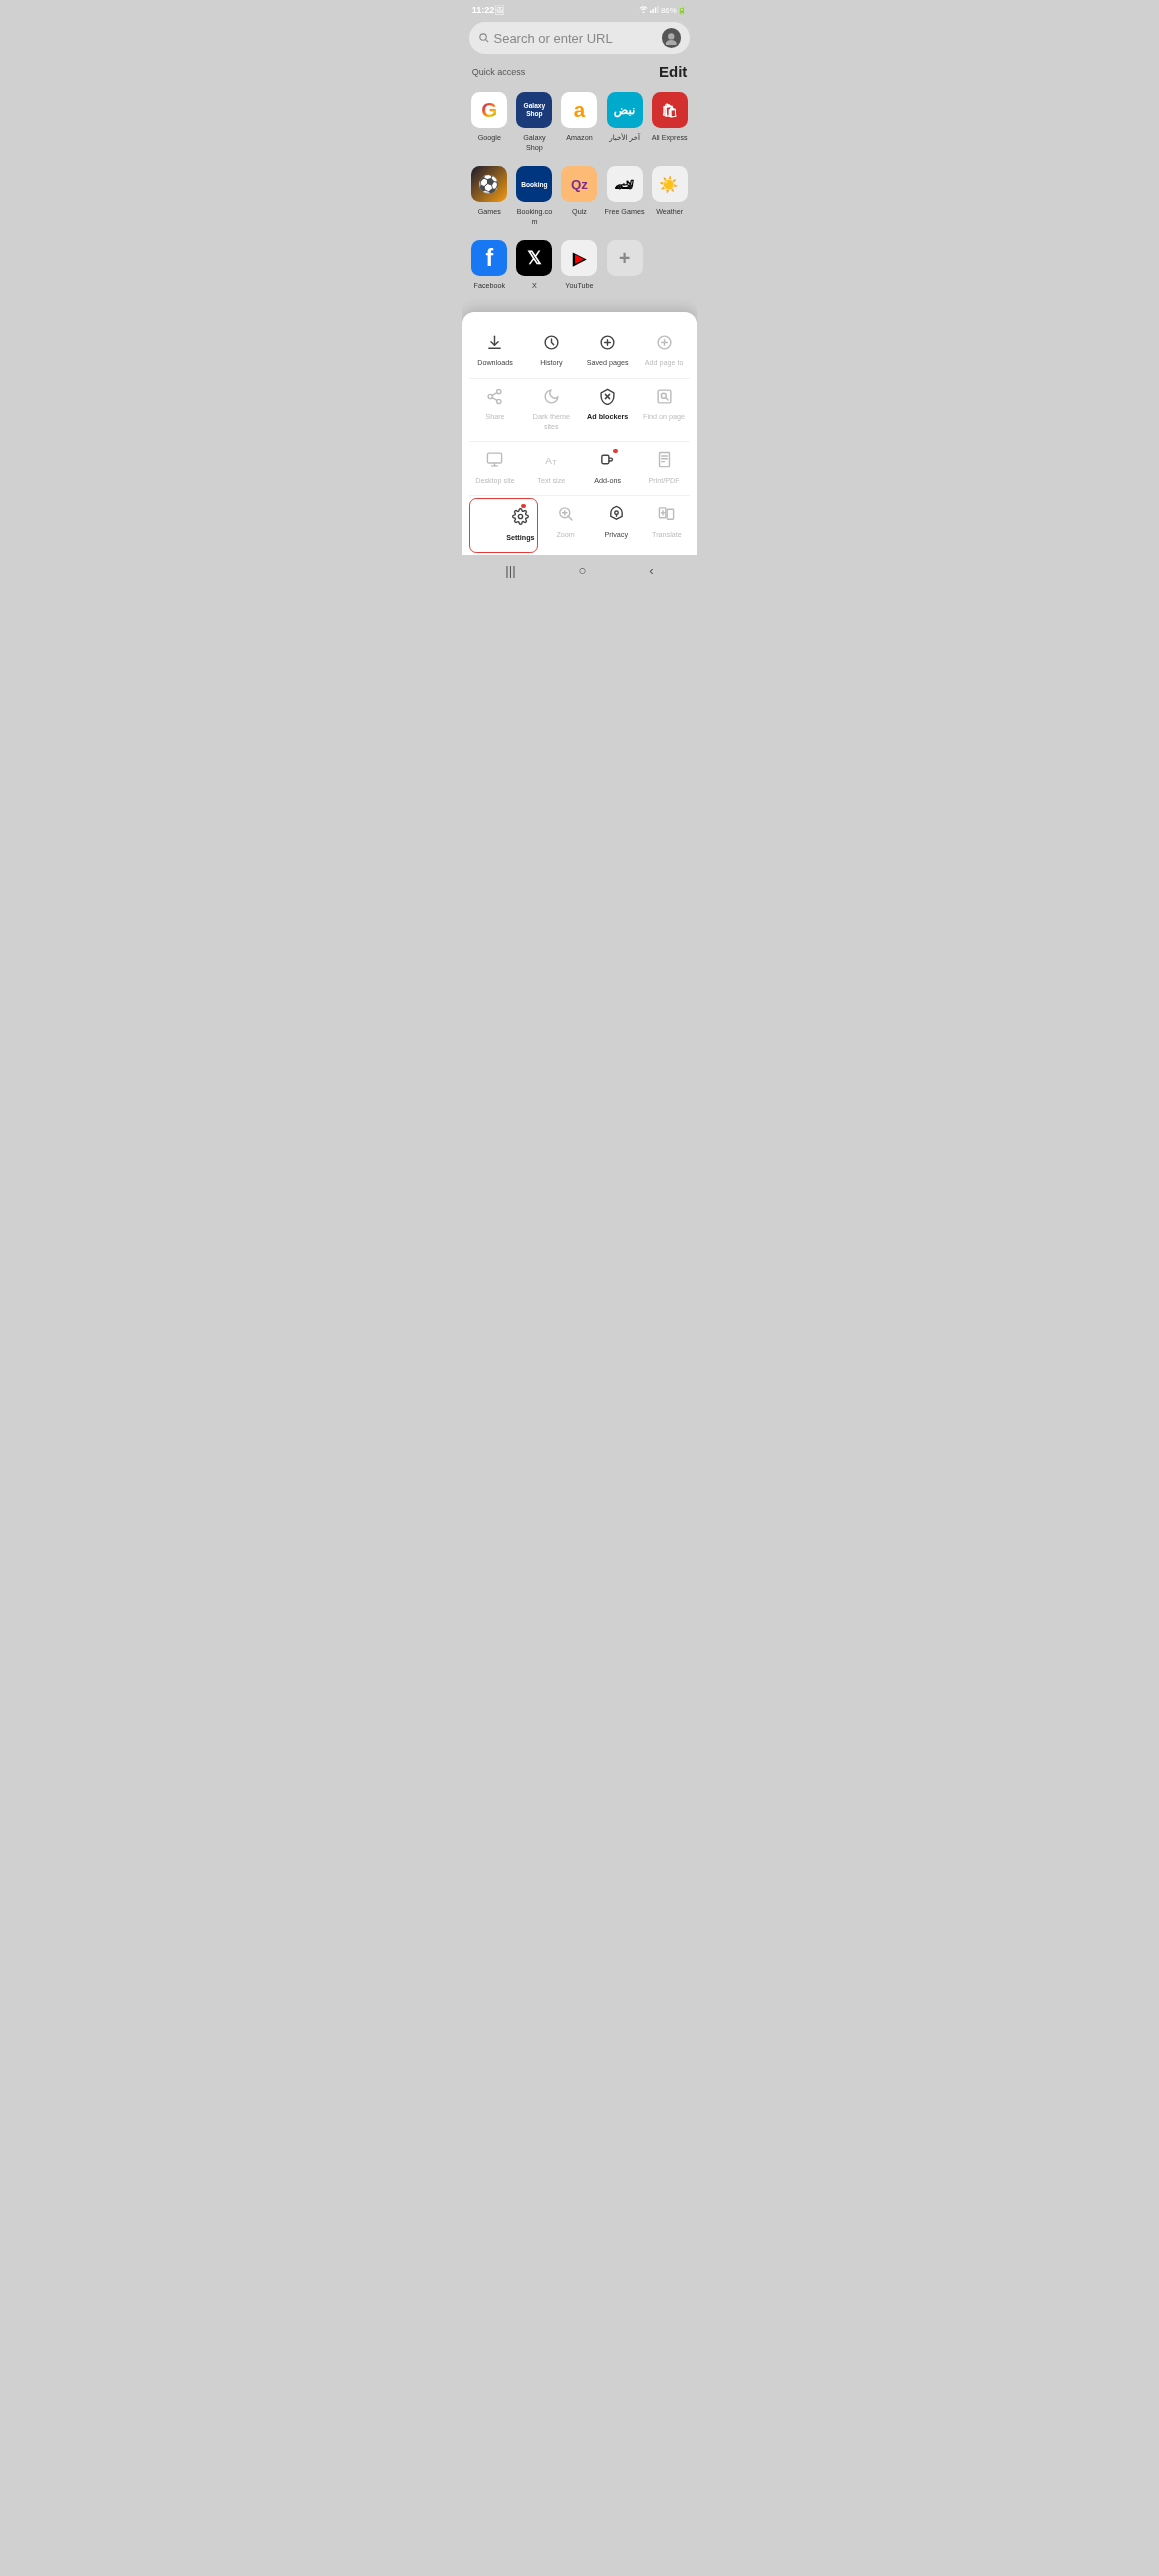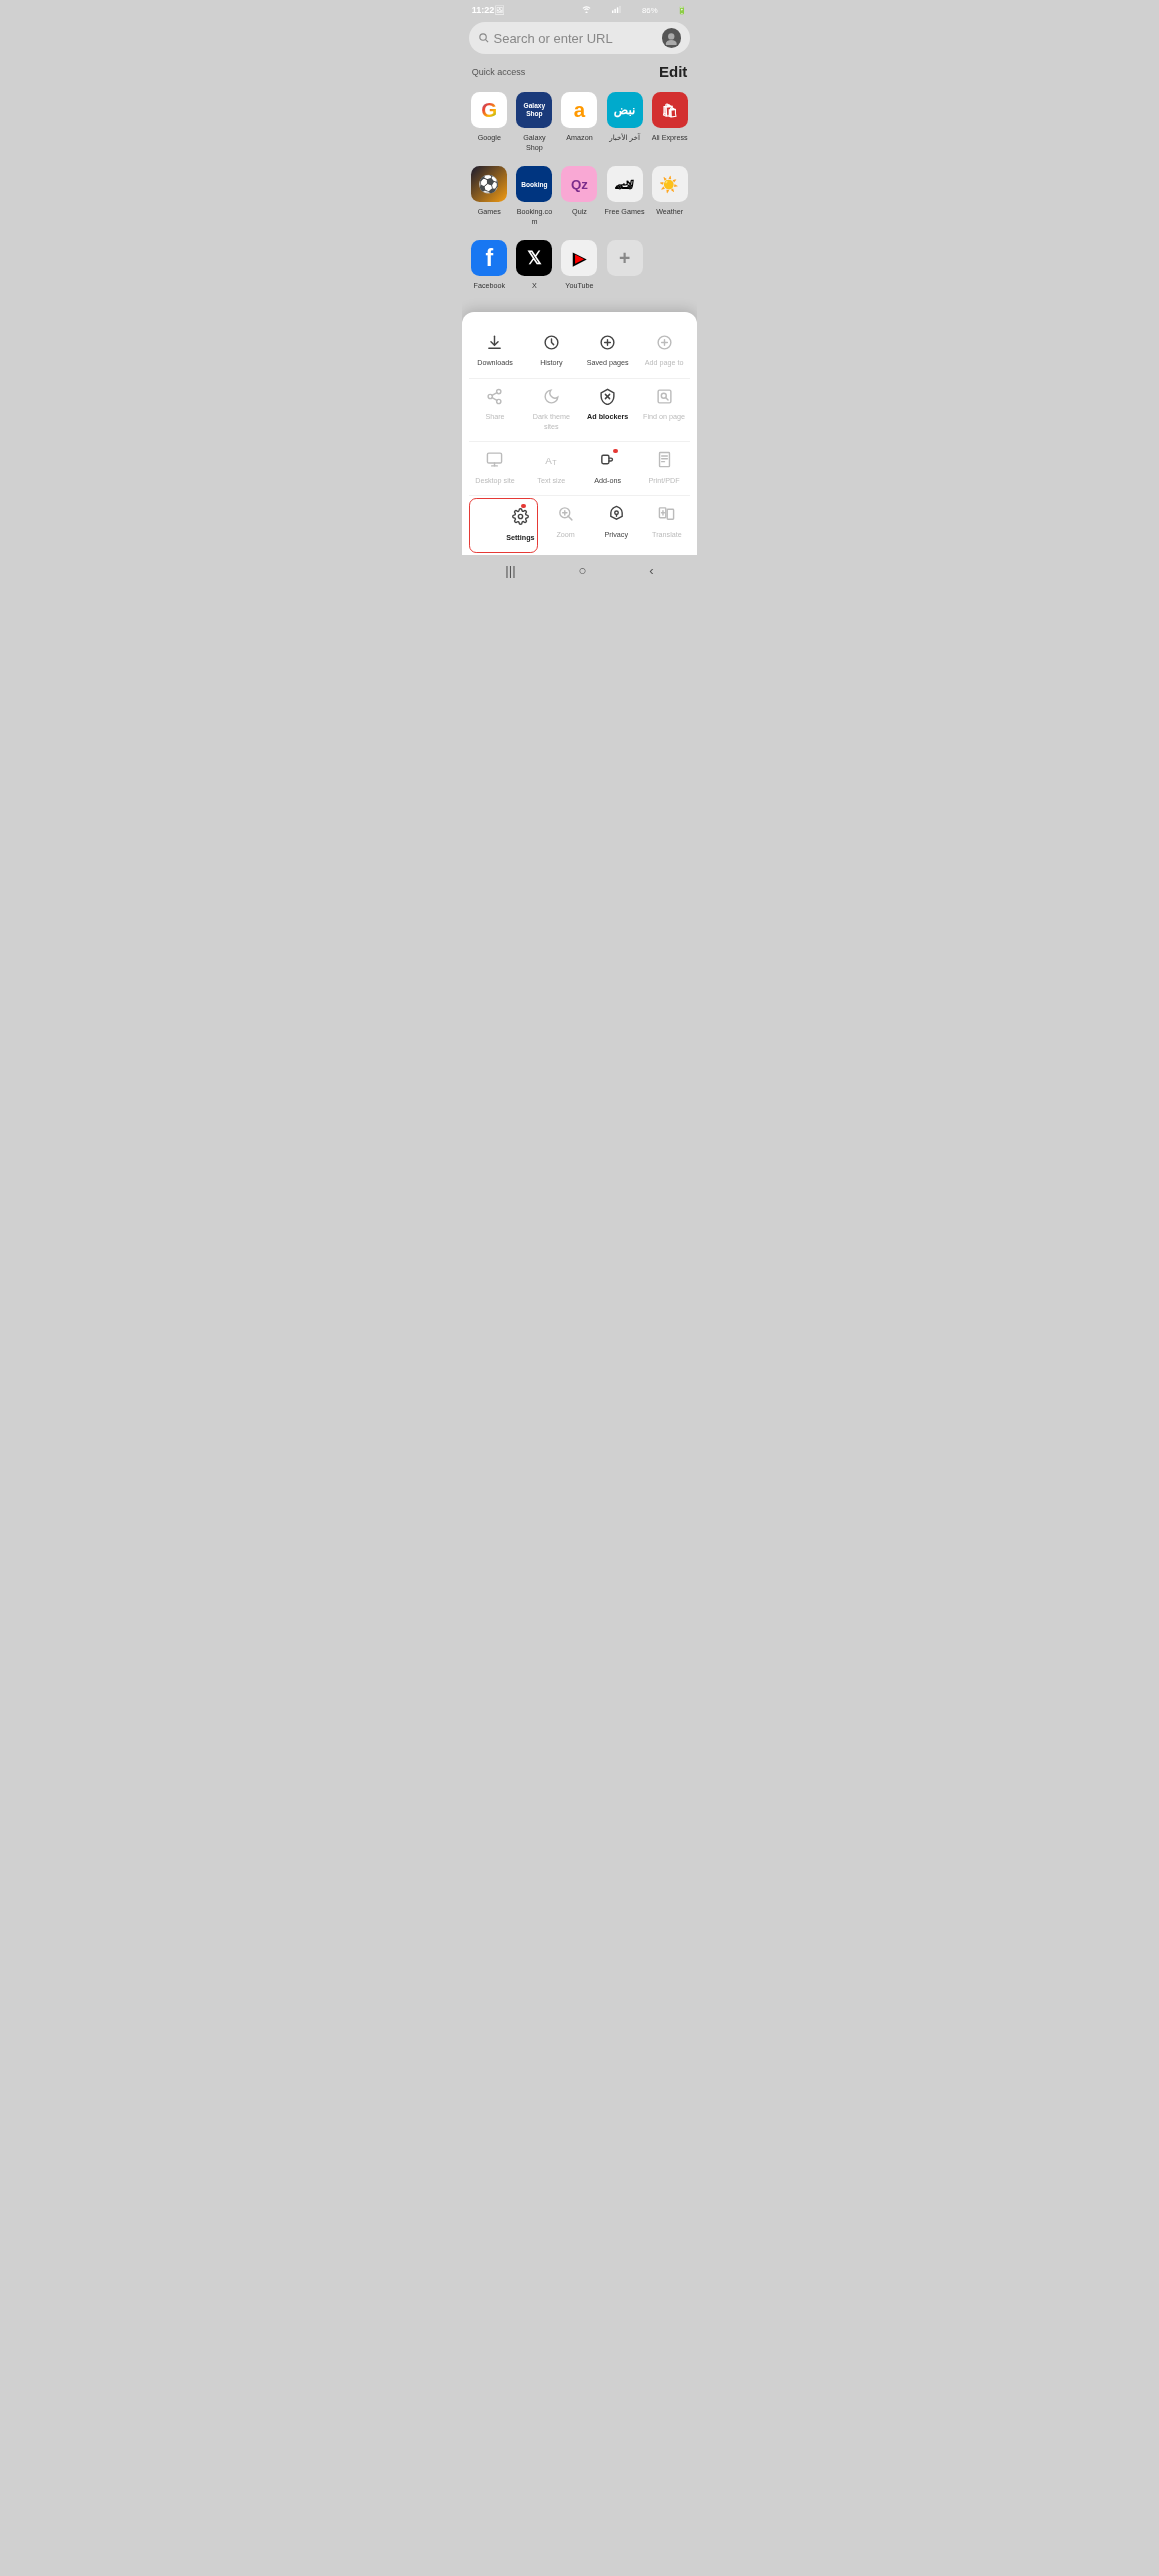--- a/index.html
+++ b/index.html
@@ -24,21 +24,21 @@
       color: #fff;
     }
     .status-time {
       font-size: 9px;
       font-weight: 600;
       color: #fff;
     }
     .status-icons {
       display: flex;
       align-items: center;
-      gap: 20px;
+      gap: 1px;
       font-size: 7.8px;
       color: #fff;
     }
 
     
     .search-bar-wrap {
       padding: 4.8px 7.2px 7.2px;
     }
     .search-bar {
       background: #e8e8e8;
@@ -121,21 +121,21 @@
     }
 
     
     .icon-google { background: #fff; }
     .icon-galaxy { background: #1a3a7a; color: #fff; font-size: 7.2px; font-weight: bold; text-align: center; line-height: 1.2; }
     .icon-amazon { background: #fff; }
     .icon-nabdh { background: #00aacc; color: #fff; font-size: 12px; }
     .icon-aliexpress { background: #d32f2f; color: #fff; }
     .icon-games { background: linear-gradient(135deg, #1a1a2e, #f39c12); }
     .icon-booking { background: #003580; color: #fff; font-size: 7.8px; font-weight: bold; }
-    .icon-quiz { background: #f9a8d4; font-size: 13.3px; }
+    .icon-quiz { background: #fdba74; font-size: 13.3px; }
     .icon-freegames { background: #f0f0f0; }
     .icon-weather { background: #f0f0f0; }
     .icon-facebook { background: #1877f2; }
     .icon-x { background: #000; color: #fff; font-size: 17px; font-weight: bold; }
     .icon-youtube { background: #f0f0f0; }
     .icon-add { background: #e0e0e0; color: #999; font-size: 19.3px; }
 
     
     .bottom-sheet {
       background: #fff;

